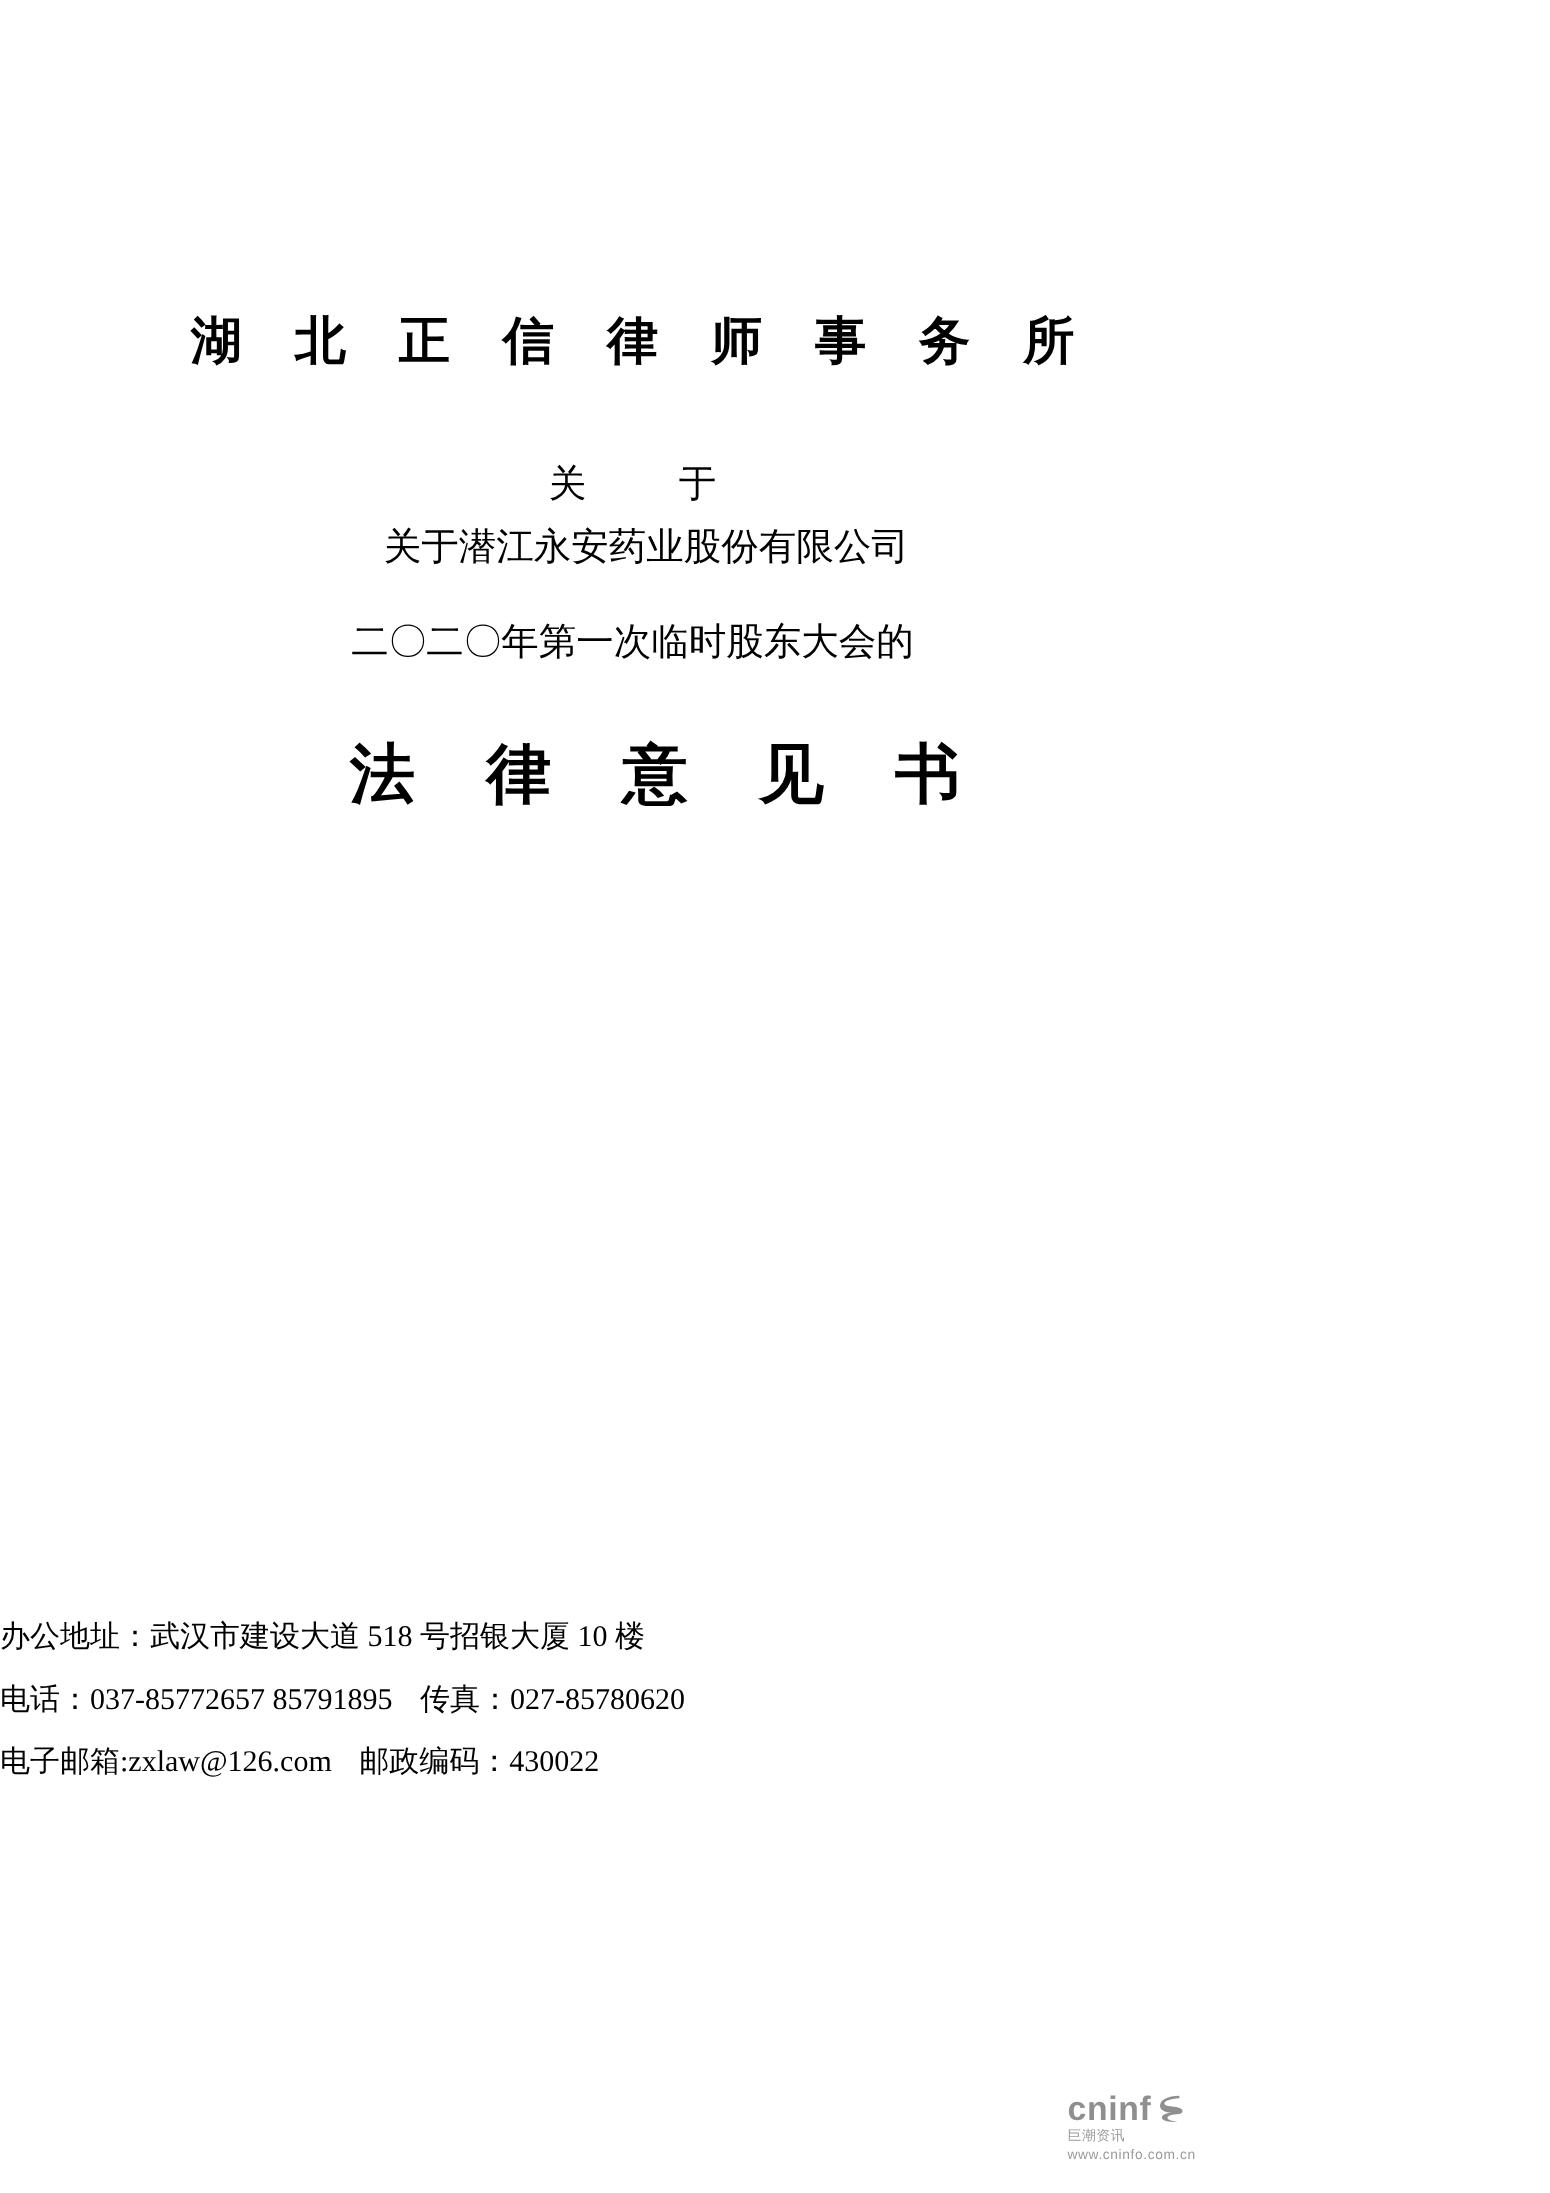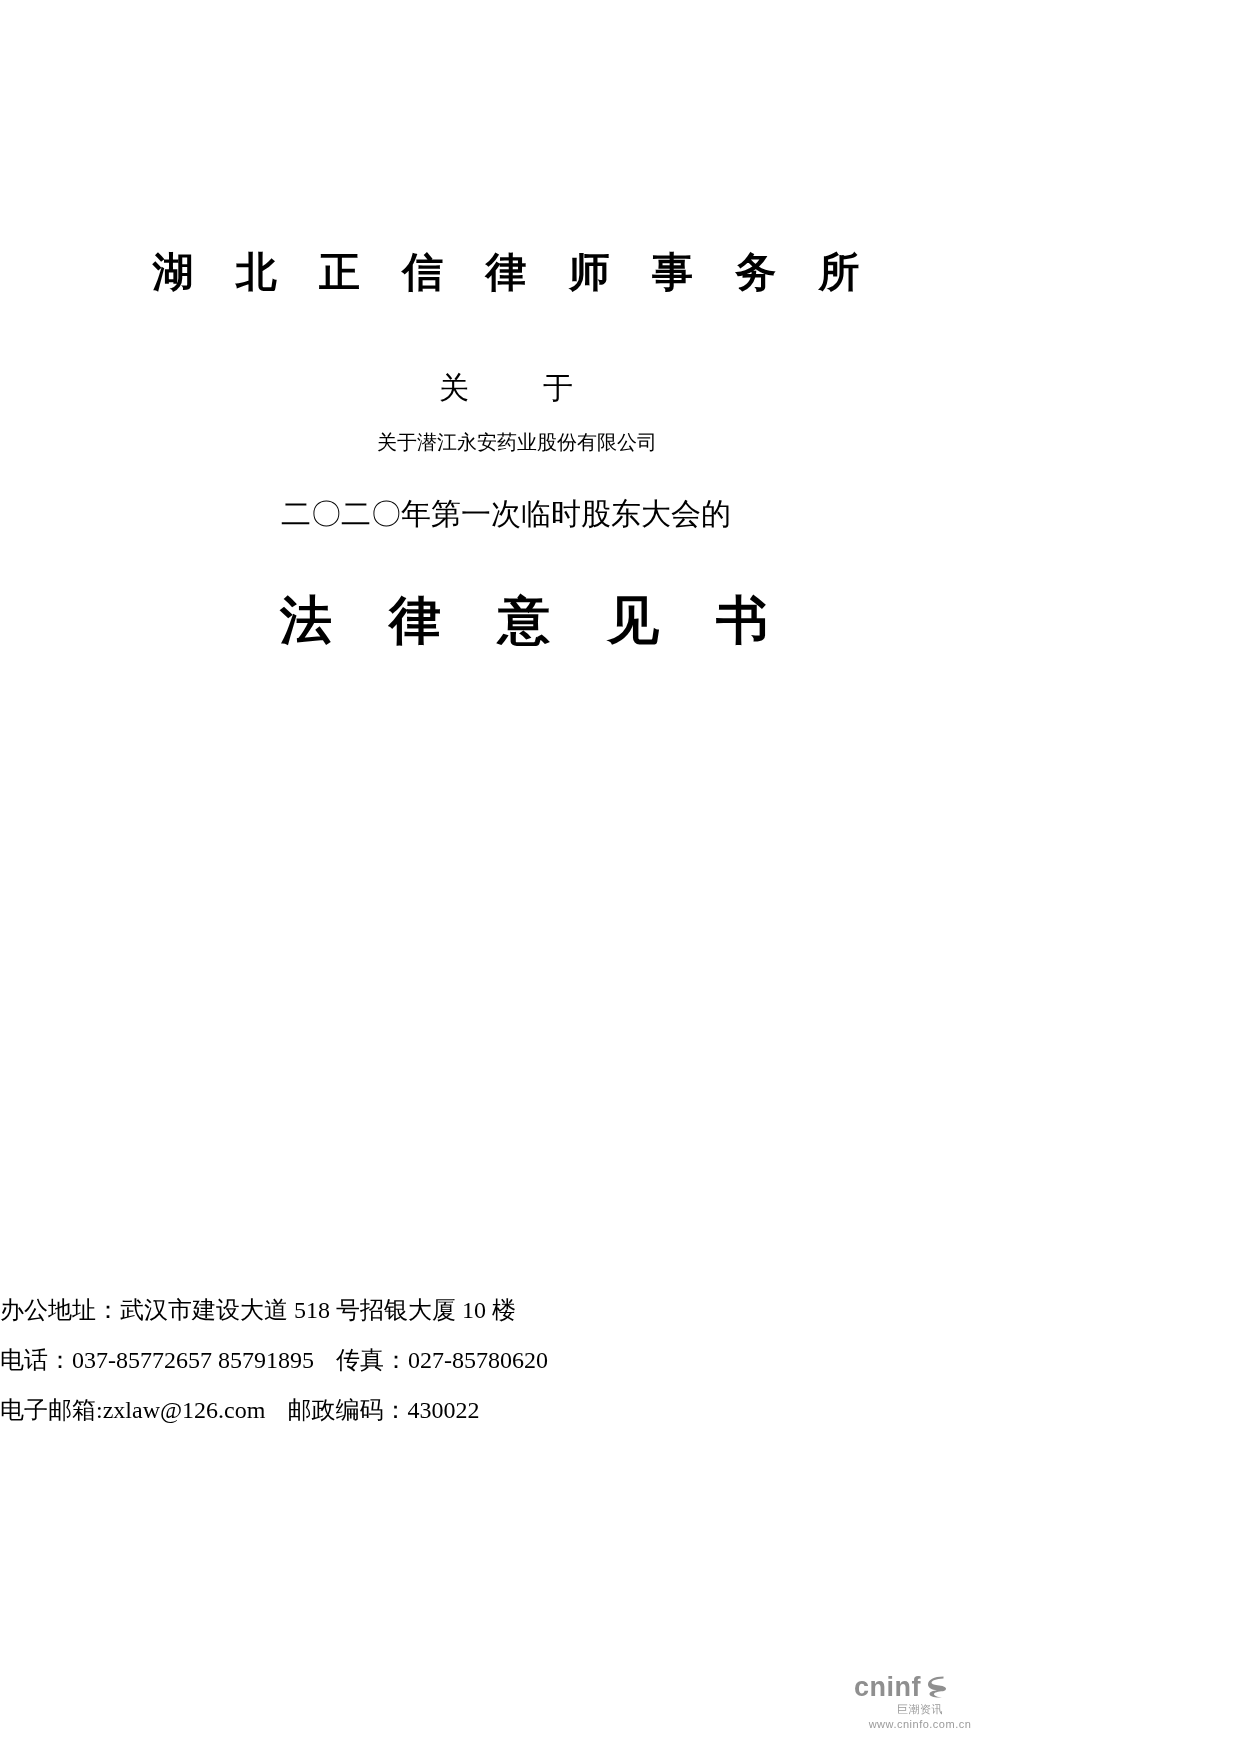--- a/index.html
+++ b/index.html
@@ -47,22 +47,22 @@
     font-size: 30px;
     letter-spacing: 0;
     line-height: 1.3;
   }
   .about-label .gap {
     display: inline-block;
     width: 74px;
   }
 
   .subject-line-1 {
-    top: 428px;
-    font-size: 20px;
+    top: 416px;
+    font-size: 30px;
     line-height: 1.45;
     padding-left: 22px;
   }
   .subject-line-2 {
     top: 492px;
     font-size: 30px;
     line-height: 1.45;
   }
 
   
@@ -99,21 +99,21 @@
     display: inline-block;
     width: 22px;
   }
 
   
   .watermark {
     position: absolute;
     right: 26px;
     bottom: 22px;
     width: 132px;
-    text-align: center;
+    text-align: left;
     color: #9a9a9a;
     font-family: "Liberation Sans", sans-serif;
     user-select: none;
   }
   .wm-main {
     display: flex;
     align-items: center;
     font-size: 27px;
     font-weight: bold;
     letter-spacing: 0.5px;

